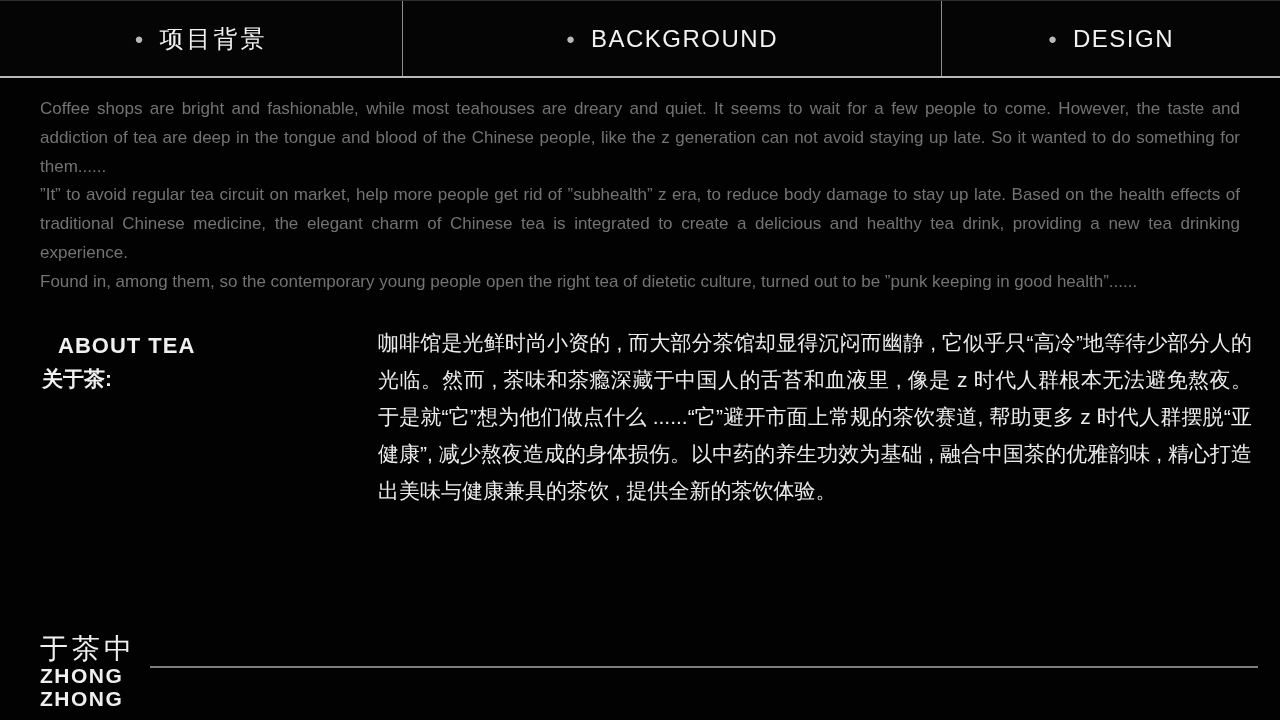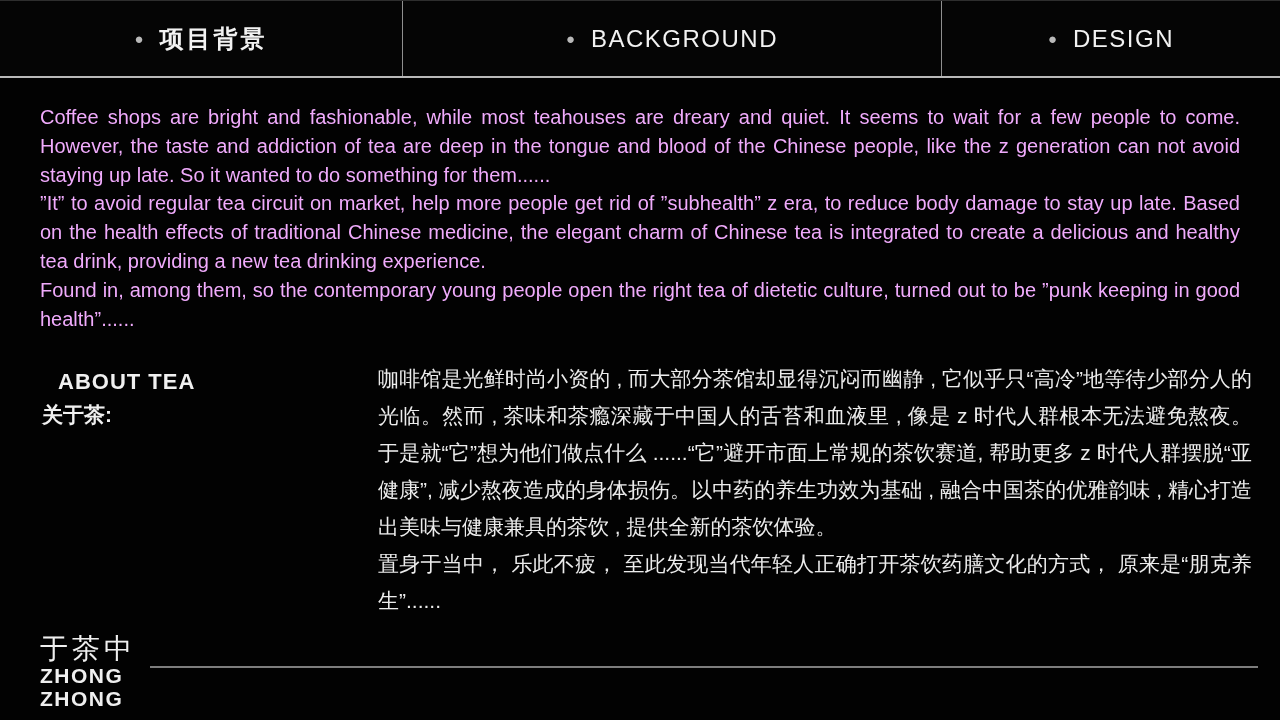--- a/index.html
+++ b/index.html
@@ -34,30 +34,30 @@
     font-size: 15px;
     margin-right: 16px;
     line-height: 1;
   }
   .tab-label {
     font-size: 24px;
     letter-spacing: 1.5px;
     color: #f2f2f2;
   }
   .tab-label.zh {
-    font-weight: bold;
+    font-weight: normal;
     letter-spacing: 3px;
   }
   
   .intro {
-    margin: 25px 40px 0 40px;
-    font-size: 20px;
+    margin: 17px 40px 0 40px;
+    font-size: 17px;
     line-height: 28.8px;
     text-align: justify;
-    color: #f0abfc;
+    color: #737373;
   }
   .intro p { margin: 0; }
   
   .about {
     display: flex;
     margin: 27px 28px 0 40px;
   }
   .about-label {
     width: 338px;
     flex: 0 0 338px;
@@ -145,21 +145,20 @@
   <p>Found in, among them, so the contemporary young people open the right tea of dietetic culture, turned out to be ”punk keeping in good health”......</p>
 </div>
 
 <div class="about">
   <div class="about-label">
     <div class="about-title-en">ABOUT TEA</div>
     <div class="about-title-zh">关于茶:</div>
   </div>
   <div class="about-text">
     <p>咖啡馆是光鲜时尚小资的 , 而大部分茶馆却显得沉闷而幽静 , 它似乎只“高冷”地等待少部分人的光临。然而 , 茶味和茶瘾深藏于中国人的舌苔和血液里 , 像是 z 时代人群根本无法避免熬夜。于是就“它”想为他们做点什么 ......“它”避开市面上常规的茶饮赛道,  帮助更多 z 时代人群摆脱“亚健康”,  减少熬夜造成的身体损伤。以中药的养生功效为基础 ,  融合中国茶的优雅韵味 ,  精心打造出美味与健康兼具的茶饮 , 提供全新的茶饮体验。</p>
-    <p>置身于当中，  乐此不疲，  至此发现当代年轻人正确打开茶饮药膳文化的方式，  原来是“朋克养生”......</p>
   </div>
 </div>
 
 <div class="footer">
   <div class="logo">
     <div class="logo-zh">于茶中</div>
     <div class="logo-en">ZHONG</div>
     <div class="logo-en">ZHONG</div>
   </div>
   <div class="footer-line"></div>

